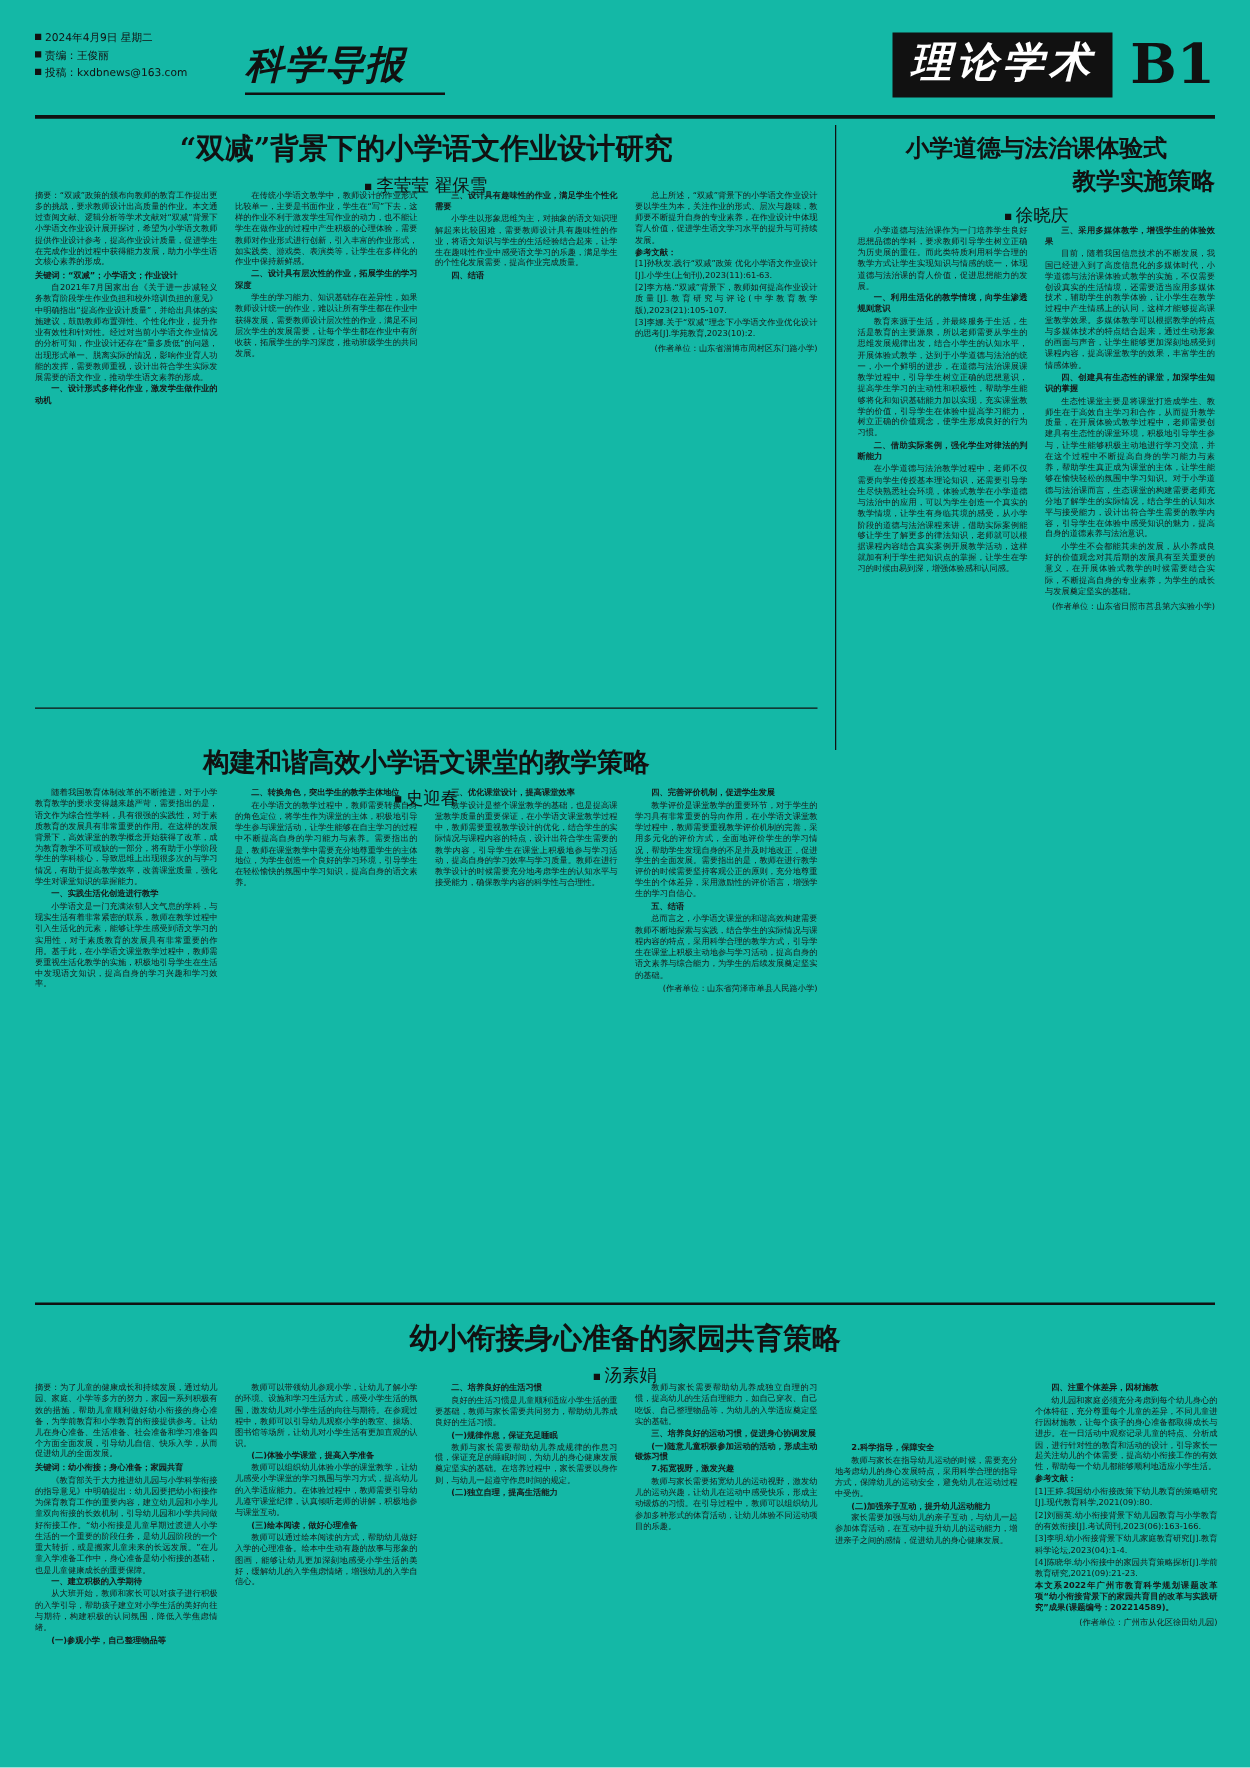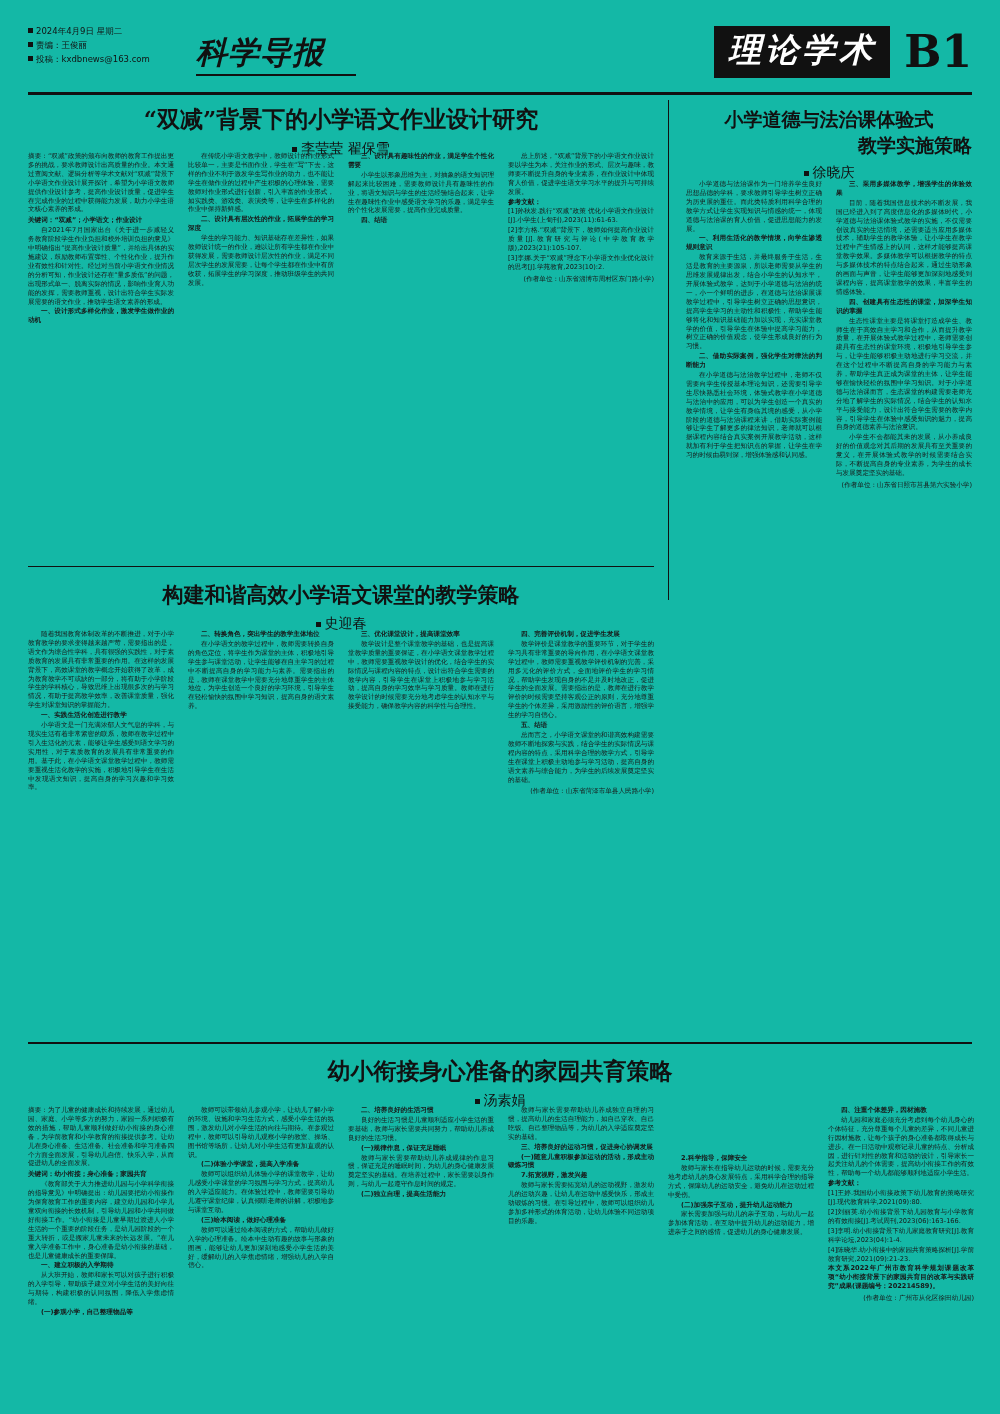--- a/index.html
+++ b/index.html
@@ -109,21 +109,21 @@
   </div>
   <div class="col" style="left:836px;top:180px;width:136px;height:420px;">
     <p class="b">三、采用多媒体教学，增强学生的体验效果</p>
     <p>目前，随着我国信息技术的不断发展，我国已经进入到了高度信息化的多媒体时代，小学道德与法治课体验式教学的实施，不仅需要创设真实的生活情境，还需要适当应用多媒体技术，辅助学生的教学体验，让小学生在教学过程中产生情感上的认同，这样才能够提高课堂教学效果。多媒体教学可以根据教学的特点与多媒体技术的特点结合起来，通过生动形象的画面与声音，让学生能够更加深刻地感受到课程内容，提高课堂教学的效果，丰富学生的情感体验。</p>
     <p class="b">四、创建具有生态性的课堂，加深学生知识的掌握</p>
     <p>生态性课堂主要是将课堂打造成学生、教师生在于高效自主学习和合作，从而提升教学质量，在开展体验式教学过程中，老师需要创建具有生态性的课堂环境，积极地引导学生参与，让学生能够积极主动地进行学习交流，并在这个过程中不断提高自身的学习能力与素养，帮助学生真正成为课堂的主体，让学生能够在愉快轻松的氛围中学习知识。对于小学道德与法治课而言，生态课堂的构建需要老师充分地了解学生的实际情况，结合学生的认知水平与接受能力，设计出符合学生需要的教学内容，引导学生在体验中感受知识的魅力，提高自身的道德素养与法治意识。</p>
     <p>小学生不会都能其未的发展，从小养成良好的价值观念对其后期的发展具有至关重要的意义，在开展体验式教学的时候需要结合实际，不断提高自身的专业素养，为学生的成长与发展奠定坚实的基础。</p>
     <p class="sign">(作者单位：山东省日照市莒县第六实验小学)</p>
   </div>
 
-  <div style="position:absolute;left:28px;top:581px;width:626px;">
+  <div style="position:absolute;left:28px;top:596px;width:626px;">
     <div class="art-title" style="font-size:21px;line-height:28px;">构建和谐高效小学语文课堂的教学策略</div>
     <div class="byline"><span class="sq"></span><span>史迎春</span></div>
   </div>
 
   <div class="col" style="left:28px;top:630px;width:146px;height:390px;">
     <p>随着我国教育体制改革的不断推进，对于小学教育教学的要求变得越来越严苛，需要指出的是，语文作为综合性学科，具有很强的实践性，对于素质教育的发展具有非常重要的作用。在这样的发展背景下，高效课堂的教学概念开始获得了改革，成为教育教学不可或缺的一部分，将有助于小学阶段学生的学科核心，导致思维上出现很多次的与学习情况，有助于提高教学效率，改善课堂质量，强化学生对课堂知识的掌握能力。</p>
     <p class="b">一、实践生活化创造进行教学</p>
     <p>小学语文是一门充满浓郁人文气息的学科，与现实生活有着非常紧密的联系，教师在教学过程中引入生活化的元素，能够让学生感受到语文学习的实用性，对于素质教育的发展具有非常重要的作用。基于此，在小学语文课堂教学过程中，教师需要重视生活化教学的实施，积极地引导学生在生活中发现语文知识，提高自身的学习兴趣和学习效率。</p>
   </div>
   <div class="col" style="left:188px;top:630px;width:146px;height:390px;">

